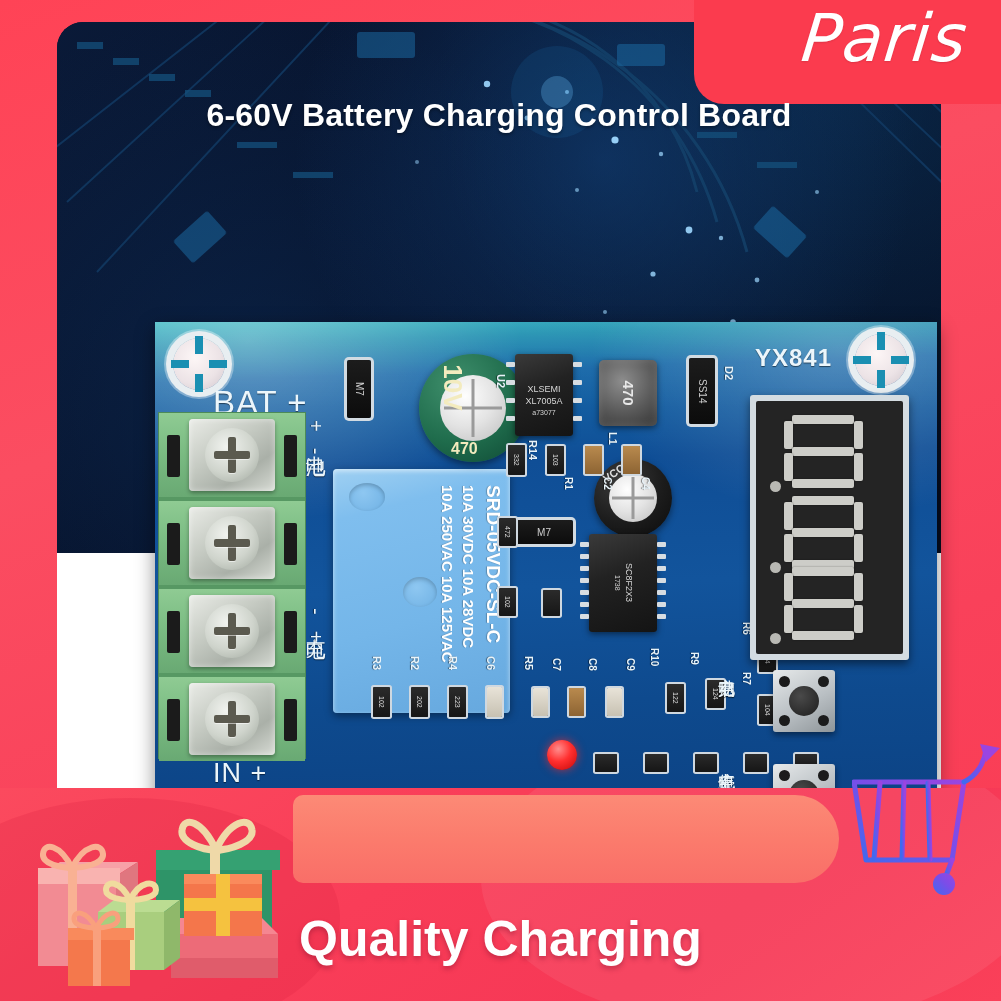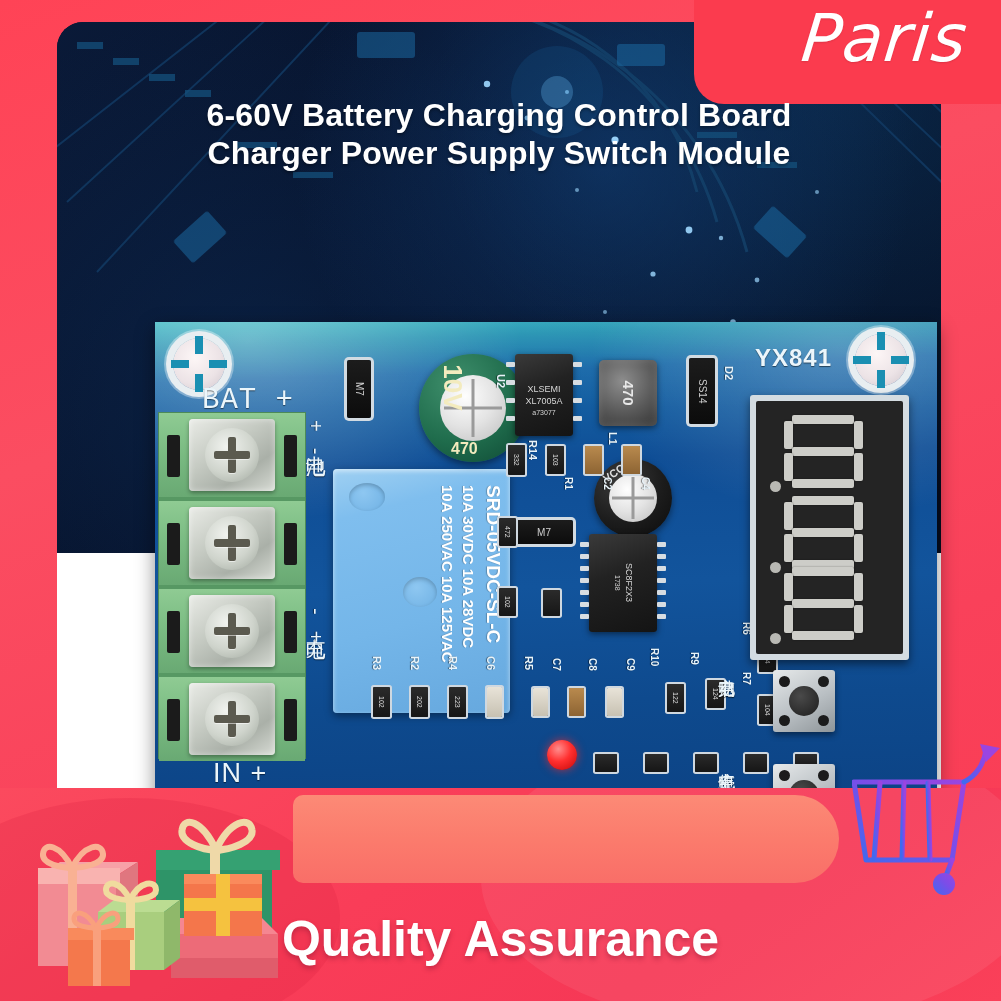--- a/index.html
+++ b/index.html
@@ -218,21 +218,20 @@
     </svg>
   </div>
 
   <div class="white-panel"></div>
 
   <div class="paris-tab"></div>
   <div class="paris-word">Paris</div>
 
   <div class="title-wrap">
     <div class="title-line">6-60V Battery Charging Control Board</div>
-    <div class="title-line">Charger Power Supply Switch Module</div>
   </div>
 
   <div class="board">
     <div class="board-sheen"></div>
     <div class="board-edge-b"></div>
 
     <div class="mhole" style="left:18px;top:16px;">
       <div class="notch" style="left:22px;top:-2px;width:8px;height:18px;"></div>
       <div class="notch" style="left:-2px;top:22px;width:18px;height:8px;"></div>
       <div class="notch" style="right:-2px;top:22px;width:18px;height:8px;"></div>
@@ -240,21 +239,21 @@
     </div>
     <div class="mhole" style="left:700px;top:12px;">
       <div class="notch" style="left:22px;top:-2px;width:8px;height:18px;"></div>
       <div class="notch" style="left:-2px;top:22px;width:18px;height:8px;"></div>
       <div class="notch" style="right:-2px;top:22px;width:18px;height:8px;"></div>
       <div class="notch" style="left:22px;bottom:-2px;width:8px;height:18px;"></div>
     </div>
 
     <div class="silk" style="left:600px;top:22px;font-size:24px;font-weight:bold;">YX841</div>
 
-    <div class="silk" style="left:47px;top:62px;font-size:29px;font-family:Liberation Mono, monospace;">BAT  +</div>
+    <div class="silk" style="left:58px;top:62px;font-size:33px;">BAT  +</div>
 
     <div class="silk" style="left:58px;top:436px;font-size:27px;">IN  +</div>
 
     <div class="silk silk-v" style="left:148px;top:98px;font-size:20px;">+ 电池 -</div>
     <div class="silk silk-v" style="left:148px;top:286px;font-size:20px;">- 充电 +</div>
 
     <div class="term-block">
       <div class="term-cell" style="top:0;">
         <div class="term-clip" style="left:8px;"></div>
           <div class="term-clip" style="right:8px;"></div>
@@ -500,21 +499,21 @@
     <div class="silk silk-v" style="left:560px;top:344px;font-size:17px;letter-spacing:0;">充电启动</div>
     <div class="silk silk-v" style="left:560px;top:438px;font-size:17px;letter-spacing:0;">充电停止</div>
   </div>
 
   <div class="promo-red">
     <div class="promo-swoosh"></div>
     <div class="promo-swoosh2"></div>
   </div>
 
   <div class="follow-pill"></div>
-  <div class="qa-txt">Quality Assurance</div>
+  <div class="qa-txt">Quality Charging</div>
 
   <svg class="gifts" viewBox="0 0 300 190">
     <g>
 
       <rect x="140" y="58" width="116" height="78" fill="#2E9468"></rect>
       <rect x="140" y="44" width="124" height="20" fill="#35A172"></rect>
       <path d="M200 44 C186 14 168 10 166 24 C164 36 186 44 200 44 Z" fill="none" stroke="#EFD9A8" stroke-width="7"></path>
       <path d="M200 44 C214 14 234 10 236 24 C238 36 214 44 200 44 Z" fill="none" stroke="#EFD9A8" stroke-width="7"></path>
       <rect x="194" y="44" width="10" height="92" fill="#EFD9A8"></rect>
 

